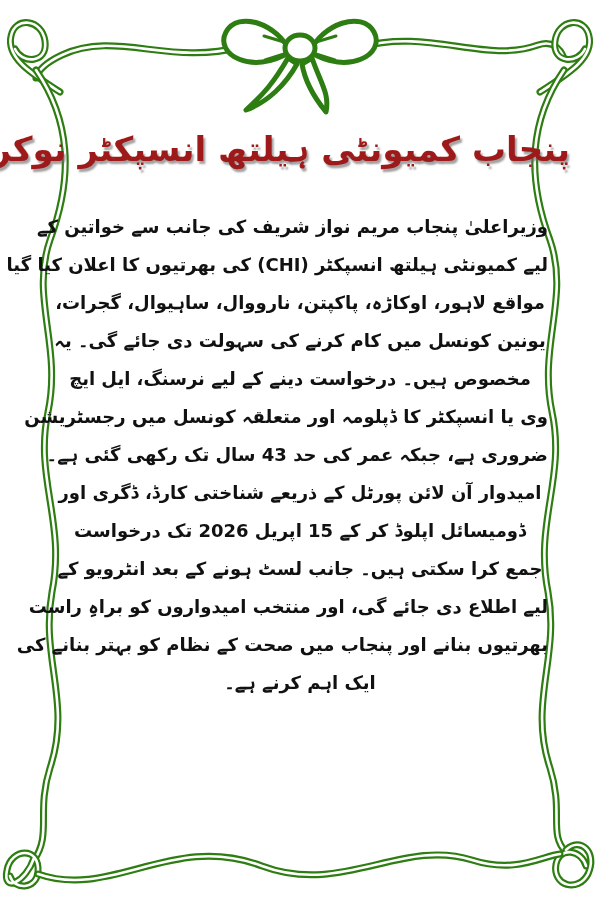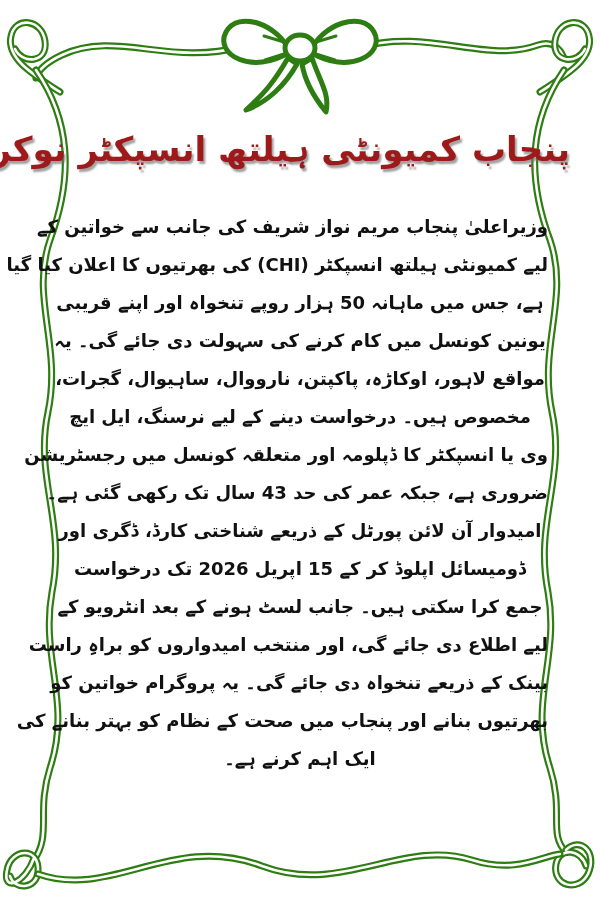--- a/index.html
+++ b/index.html
@@ -109,28 +109,26 @@
       <path class="bow-line" d="M 316 42 L 336 36"></path>
       <path class="bow-line" d="M 316 54 L 335 60"></path>
     </g>
   </svg>
 
   <h1 class="title">پنجاب کمیونٹی ہیلتھ انسپکٹر نوکریاں</h1>
 
   <div class="article">
       <div class="line">وزیراعلیٰ پنجاب مریم نواز شریف کی جانب سے خواتین کے</div>
       <div class="line">لیے کمیونٹی ہیلتھ انسپکٹر (CHI) کی بھرتیوں کا اعلان کیا گیا</div>
-      <div class="line">ہے، جس میں ماہانہ 50 ہزار روپے تنخواہ اور اپنے قریبی</div>
+      <div class="line">مواقع لاہور، اوکاڑہ، پاکپتن، نارووال، ساہیوال، گجرات،</div>
       <div class="line">یونین کونسل میں کام کرنے کی سہولت دی جائے گی۔ یہ</div>
-      <div class="line">مواقع لاہور، اوکاڑہ، پاکپتن، نارووال، ساہیوال، گجرات،</div>
       <div class="line">مخصوص ہیں۔ درخواست دینے کے لیے نرسنگ، ایل ایچ</div>
       <div class="line">وی یا انسپکٹر کا ڈپلومہ اور متعلقہ کونسل میں رجسٹریشن</div>
       <div class="line">ضروری ہے، جبکہ عمر کی حد 43 سال تک رکھی گئی ہے۔</div>
       <div class="line">امیدوار آن لائن پورٹل کے ذریعے شناختی کارڈ، ڈگری اور</div>
       <div class="line">ڈومیسائل اپلوڈ کر کے 15 اپریل 2026 تک درخواست</div>
       <div class="line">جمع کرا سکتی ہیں۔ جانب لسٹ ہونے کے بعد انٹرویو کے</div>
       <div class="line">لیے اطلاع دی جائے گی، اور منتخب امیدواروں کو براہِ راست</div>
-      <div class="line">بینک کے ذریعے تنخواہ دی جائے گی۔ یہ پروگرام خواتین کو</div>
       <div class="line">بھرتیوں بنانے اور پنجاب میں صحت کے نظام کو بہتر بنانے کی</div>
       <div class="line">ایک اہم کرنے ہے۔</div>
     </div>
 
 </div>
 
 </body></html>

